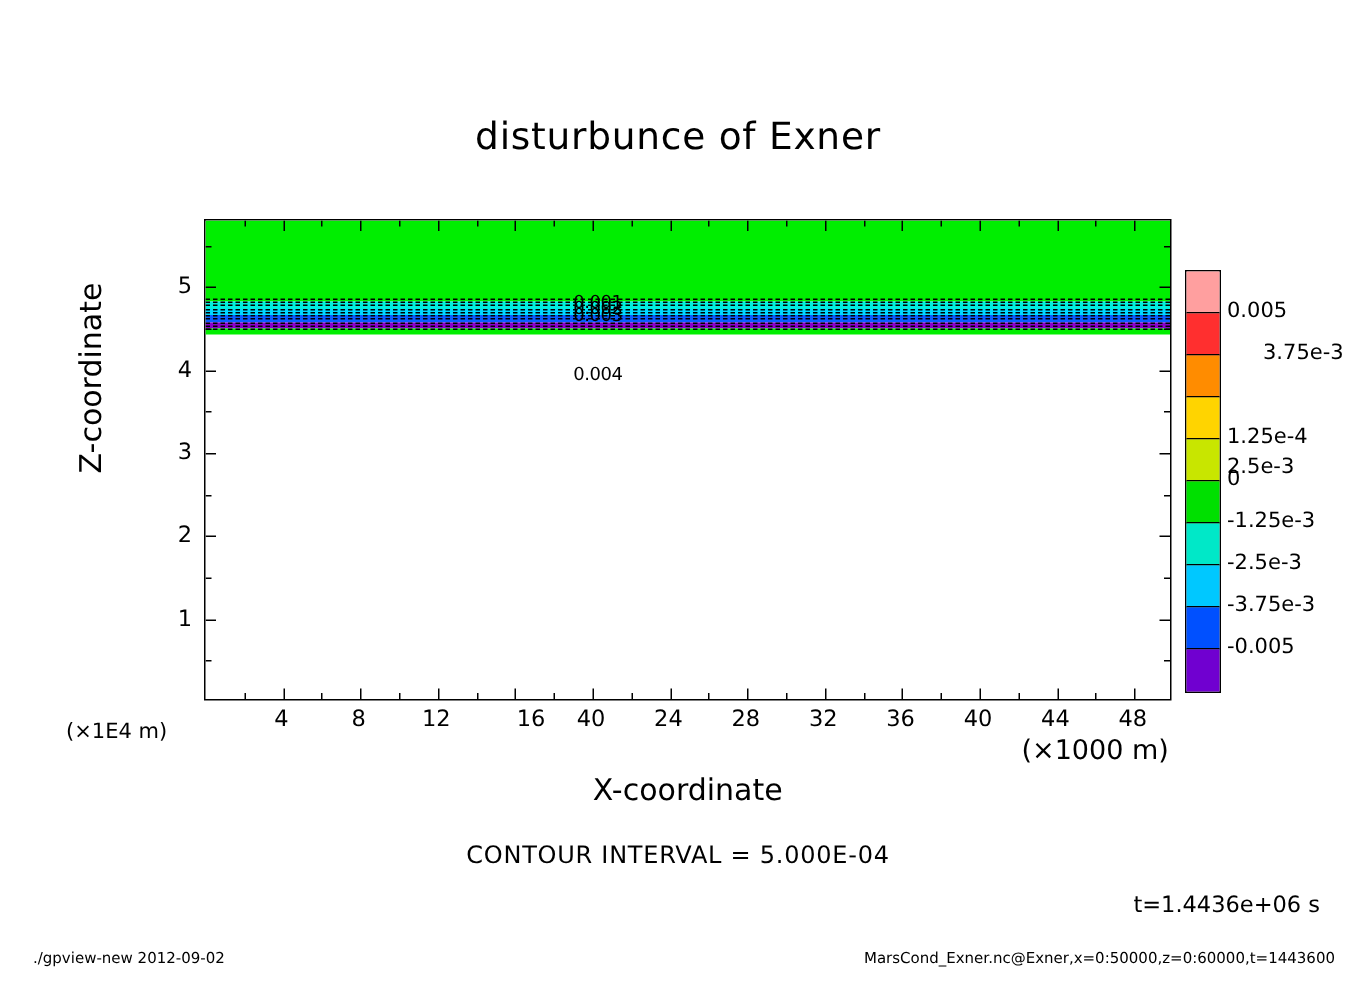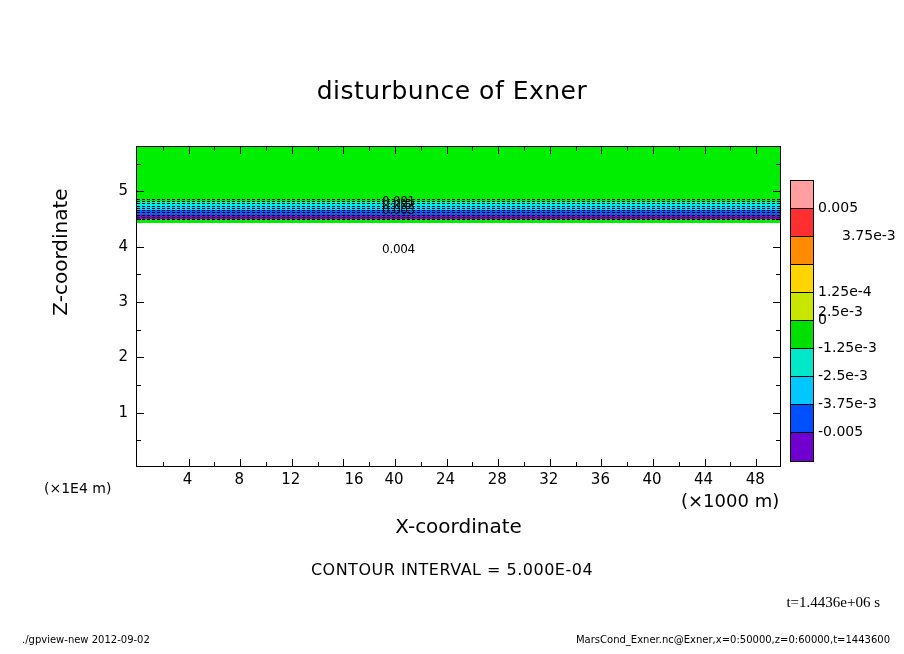--- a/index.html
+++ b/index.html
@@ -135,21 +135,20 @@
     left: 0; top: 560px; width: 904px;
     text-align: center;
     font-size: 16px;
     letter-spacing: 0.5px;
   }
   #time-stamp {
     position: absolute;
     left: 0; top: 594px; width: 880px;
     text-align: right;
     font-size: 15px;
-    font-family: Liberation Serif, serif;
   }
   #footer-left {
     position: absolute;
     left: 22px; top: 634px;
     font-size: 10px;
   }
   #footer-right {
     position: absolute;
     right: 14px; top: 634px;
     font-size: 10px;

